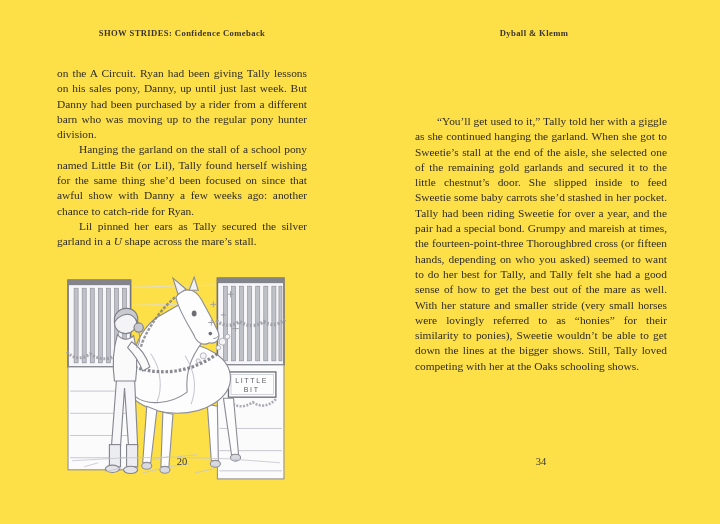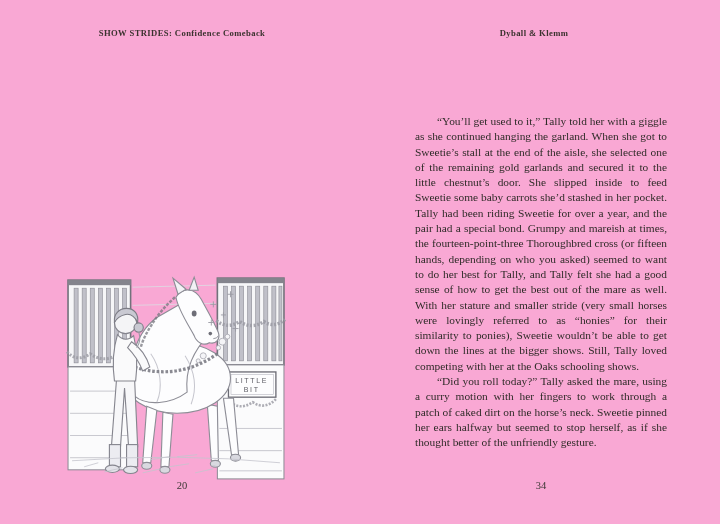--- a/index.html
+++ b/index.html
@@ -1,57 +1,60 @@
 <!DOCTYPE html>
 <html><head>
 <meta charset="utf-8">
 <style>
   html,body { margin:0; padding:0; background:#ffffff; }
   .spread {
-    position:relative; width:720px; height:524px; background:#f9a8d4;
+    position:relative; width:720px; height:524px; background:#fde047;
     overflow:hidden; font-family:"Liberation Serif", serif;
   }
   .running-head {
     position:absolute; top:28px; font-weight:bold; font-size:8.6px;
     letter-spacing:0.4px; color:#3a322e; text-align:center;
     font-family:"Liberation Serif", serif;
   }
   .rh-left  { left:57px;  width:250px; }
   .rh-right { left:408px; width:252px; }
   .textcol {
     position:absolute; top:66px; font-size:11.4px; line-height:15.3px;
     color:#2f2b28; text-align:justify; font-family:"Liberation Serif", serif;
   }
   .left-col  { left:57px;  width:250px; }
   .right-col { left:415px; width:252px;margin-top:48px; }
   .textcol p { margin:0; text-indent:22px; }
   .textcol p.no-indent { text-indent:0; }
   .italic { font-style:italic; }
   .page-number {
-    position:absolute; top:480px; font-size:10.5px; color:#3a3633;
+    position:absolute; top:456px; font-size:10.5px; color:#3a3633;
     text-align:center; font-family:"Liberation Serif", serif;
   }
   .pn-left  { left:57px;  width:250px; }
   .pn-right { left:415px; width:252px; }
   .illustration { position:absolute; left:64px; top:274px; width:224px; height:208px; }
   .illustration svg { width:100%; height:100%; }
   .sign-text {
     font-family:"Liberation Sans", sans-serif; font-size:7px;
     letter-spacing:1.6px; fill:#5c5c64;
   }
 </style>
 </head>
 <body>
 
 <div class="spread">
 
   <div>
     <div class="running-head rh-left">SHOW STRIDES: Confidence Comeback</div>
 
     <div class="textcol left-col">
+      <p class="no-indent">on the A Circuit. Ryan had been giving Tally lessons on his sales pony, Danny, up until just last week. But Danny had been purchased by a rider from a different barn who was moving up to the regular pony hunter division.</p>
+      <p>Hanging the garland on the stall of a school pony named Little Bit (or Lil), Tally found herself wishing for the same thing she’d been focused on since that awful show with Danny a few weeks ago: another chance to catch-ride for Ryan.</p>
+      <p><span>Lil pinned her ears as Tally secured the silver garland in a </span><span class="italic">U</span><span> shape across the mare’s stall.</span></p>
     </div>
 
     <div class="illustration">
       <svg viewBox="0 0 222 204" xmlns="http://www.w3.org/2000/svg">
 
         <g stroke="#dcdce2" stroke-width="0.8">
           <line x1="68" y1="12" x2="150" y2="10"></line>
           <line x1="68" y1="30" x2="150" y2="28"></line>
           <line x1="150" y1="64" x2="152" y2="64"></line>
         </g>
@@ -190,19 +193,18 @@
     </div>
 
     <div class="page-number pn-left">20</div>
   </div>
 
   <div>
     <div class="running-head rh-right">Dyball &amp; Klemm</div>
 
     <div class="textcol right-col">
       <p>“You’ll get used to it,” Tally told her with a giggle as she continued hanging the garland. When she got to Sweetie’s stall at the end of the aisle, she selected one of the remaining gold garlands and secured it to the little chestnut’s door. She slipped inside to feed Sweetie some baby carrots she’d stashed in her pocket. Tally had been riding Sweetie for over a year, and the pair had a special bond. Grumpy and mareish at times, the fourteen-point-three Thoroughbred cross (or fifteen hands, depending on who you asked) seemed to want to do her best for Tally, and Tally felt she had a good sense of how to get the best out of the mare as well. With her stature and smaller stride (very small horses were lovingly referred to as “honies” for their similarity to ponies), Sweetie wouldn’t be able to get down the lines at the bigger shows. Still, Tally loved competing with her at the Oaks schooling shows.</p>
-      <p>“Did you roll today?” Tally asked the mare, using a curry motion with her fingers to work through a patch of caked dirt on the horse’s neck. Sweetie pinned her ears halfway but seemed to stop herself, as if she thought better of the unfriendly gesture.</p>
     </div>
 
     <div class="page-number pn-right">34</div>
   </div>
 
 </div>
 
 </body></html>

